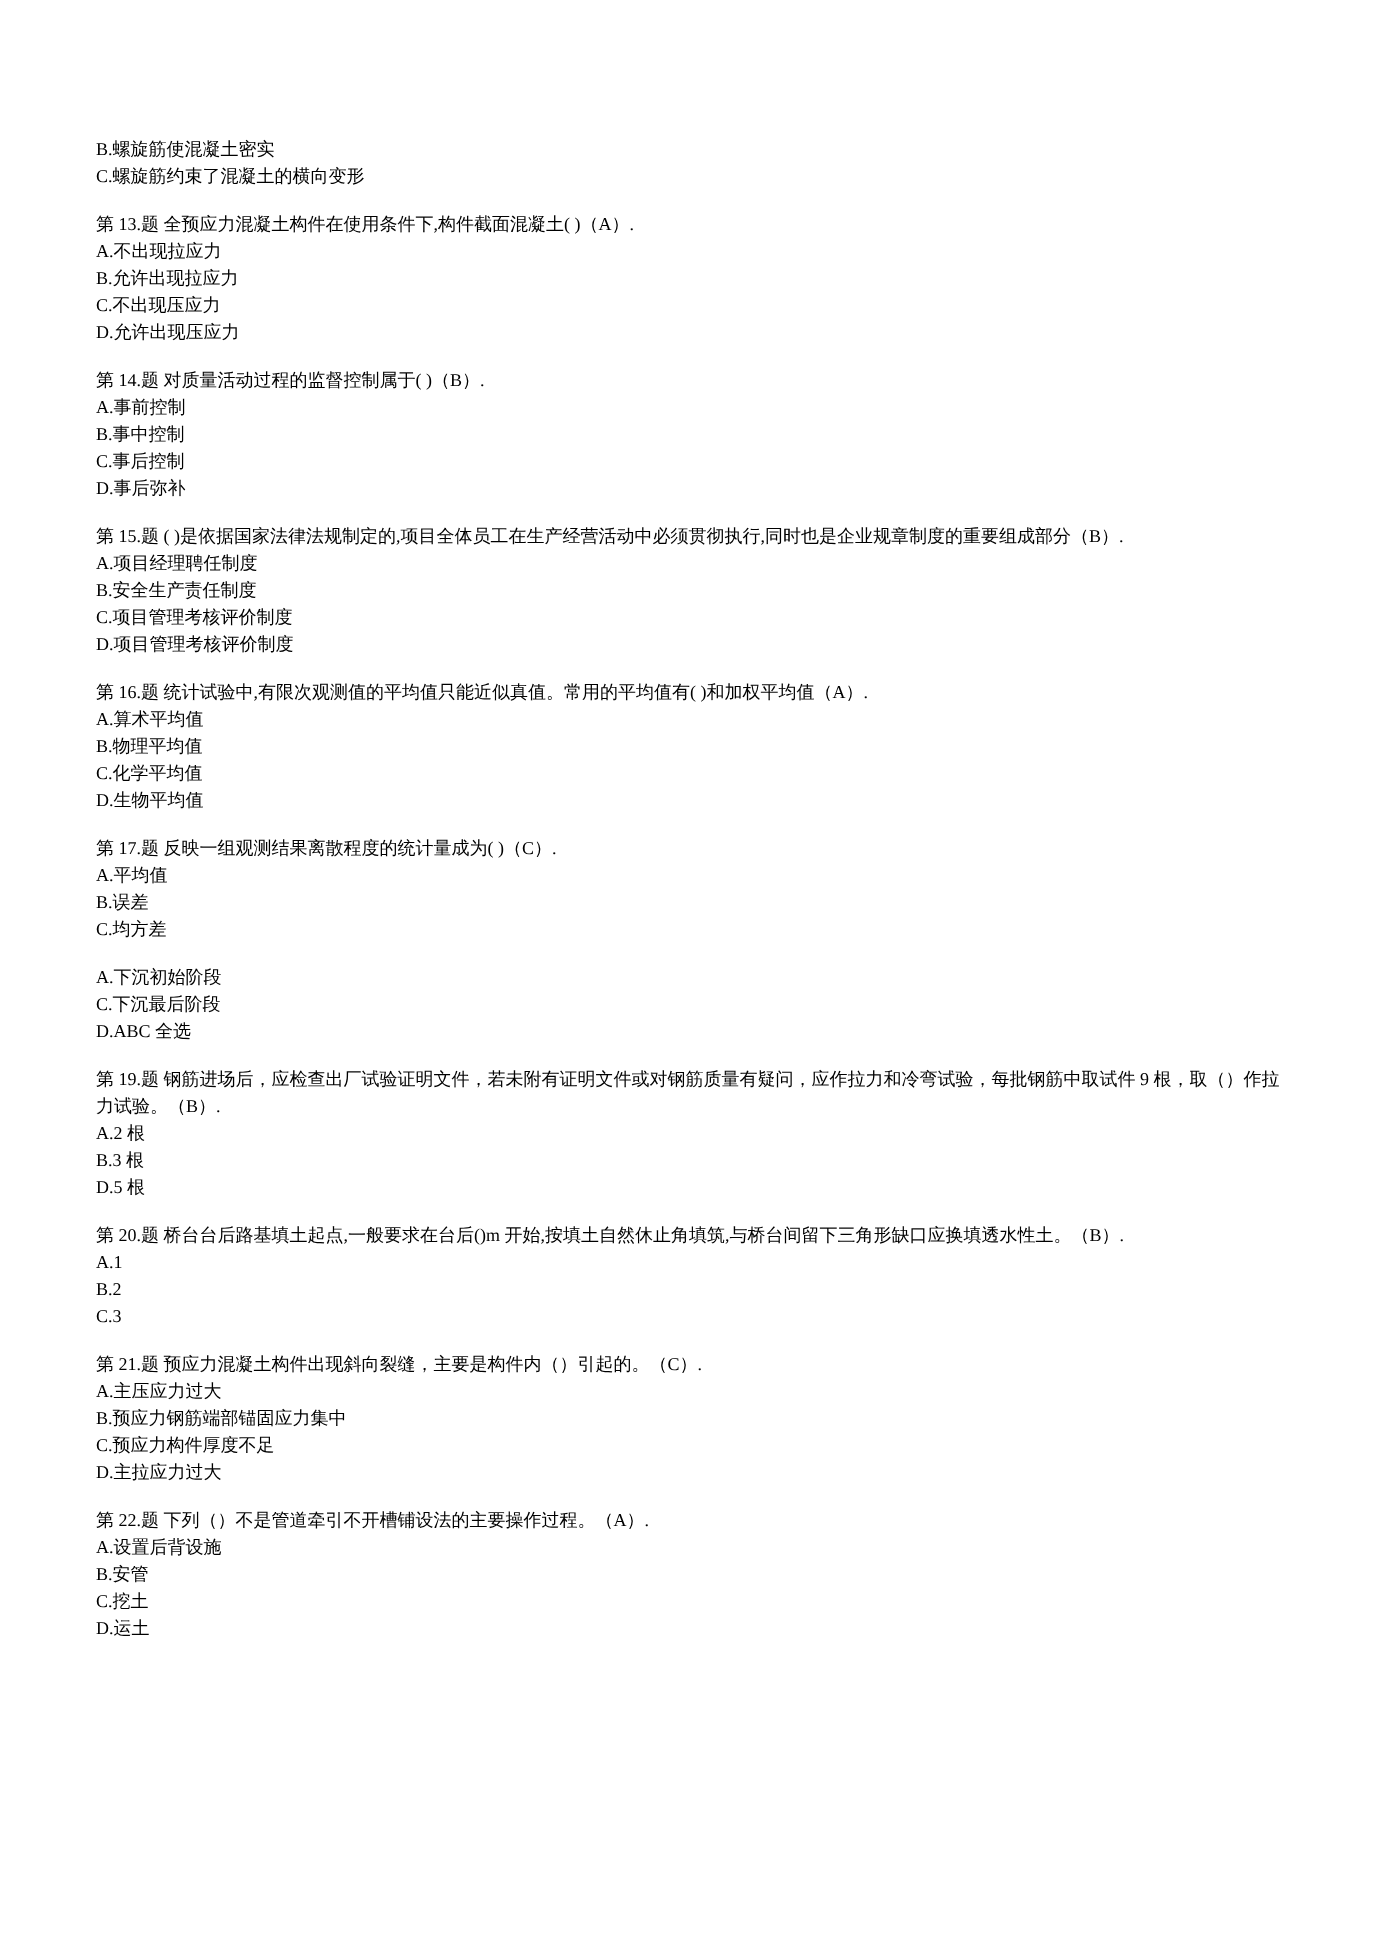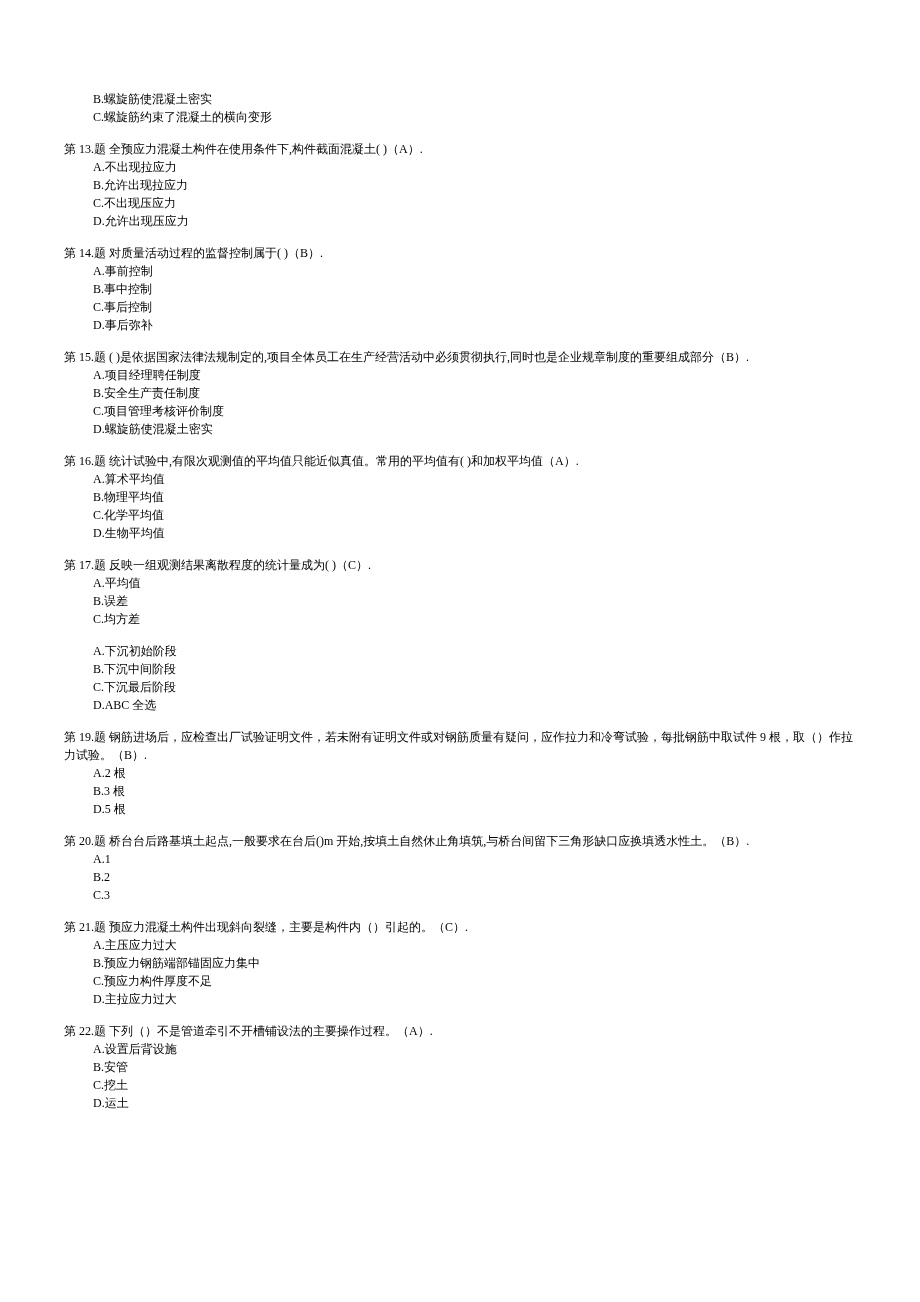--- a/index.html
+++ b/index.html
@@ -11,21 +11,20 @@
       width: 920px;
       background: #ffffff;
       font-family: "SimSun", "宋体", serif;
       font-size: 12px;
       line-height: 1.5;
       color: #000000;
       padding: 90px 64px 60px 64px;
     }
     .option {
       display: block;
-      margin-left: 29px;
     }
     .question-block {
       margin-bottom: 14px;
     }
     .question-text {
       display: block;
     }
   </style>
 </head>
 <body>
@@ -49,41 +48,40 @@
   <span class="option">B.事中控制</span>
   <span class="option">C.事后控制</span>
   <span class="option">D.事后弥补</span>
 </div>
 
 <div class="question-block">
   <span class="question-text">第 15.题    ( )是依据国家法律法规制定的,项目全体员工在生产经营活动中必须贯彻执行,同时也是企业规章制度的重要组成部分（B）.</span>
   <span class="option">A.项目经理聘任制度</span>
   <span class="option">B.安全生产责任制度</span>
   <span class="option">C.项目管理考核评价制度</span>
-  <span class="option">D.螺旋筋使混凝土密实</span>
+  <span class="option">D.项目管理考核评价制度</span>
 </div>
 
 <div class="question-block">
   <span class="question-text">第 16.题     统计试验中,有限次观测值的平均值只能近似真值。常用的平均值有( )和加权平均值（A）.</span>
   <span class="option">A.算术平均值</span>
   <span class="option">B.物理平均值</span>
   <span class="option">C.化学平均值</span>
   <span class="option">D.生物平均值</span>
 </div>
 
 <div class="question-block">
   <span class="question-text">第 17.题     反映一组观测结果离散程度的统计量成为( )（C）.</span>
   <span class="option">A.平均值</span>
   <span class="option">B.误差</span>
   <span class="option">C.均方差</span>
 </div>
 
 <div class="question-block">
   <span class="option">A.下沉初始阶段</span>
-  <span class="option">B.下沉中间阶段</span>
   <span class="option">C.下沉最后阶段</span>
   <span class="option">D.ABC 全选</span>
 </div>
 
 <div class="question-block">
   <span class="question-text">第 19.题    钢筋进场后，应检查出厂试验证明文件，若未附有证明文件或对钢筋质量有疑问，应作拉力和冷弯试验，每批钢筋中取试件 9 根，取（）作拉力试验。（B）.</span>
   <span class="option">A.2 根</span>
   <span class="option">B.3 根</span>
   <span class="option">D.5 根</span>
 </div>

